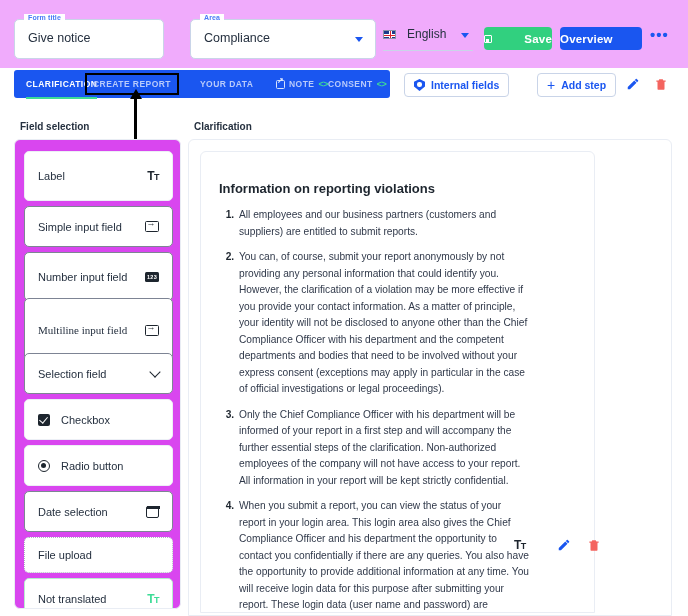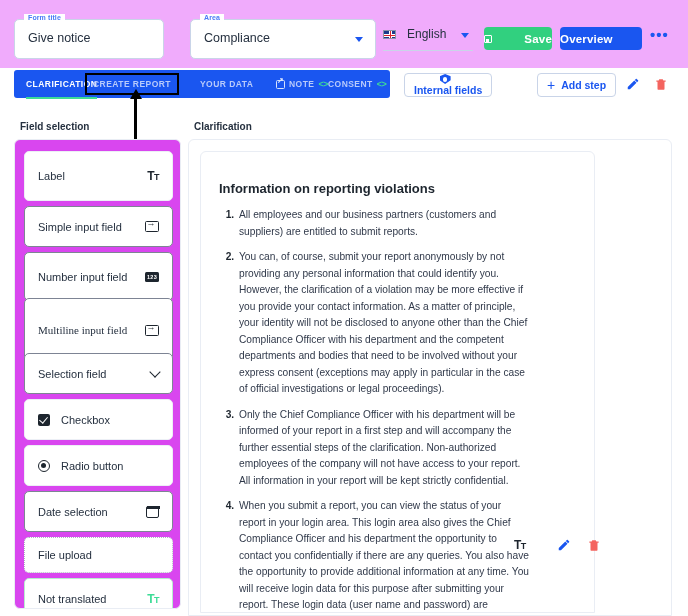--- a/index.html
+++ b/index.html
@@ -158,21 +158,21 @@
   }
 
   
   .pill {
     position: absolute; height: 24px;
     border: 1px solid #c9d4e8; border-radius: 4px;
     background: #fff; display: flex; align-items: center;
     font-size: 10.5px; font-weight: bold; color: #1a56f0;
     cursor: pointer; padding: 0 9px;
   }
-  #internal-fields-button { left: 404px; top: 73px; flex-direction: column; }
+  #internal-fields-button { left: 404px; top: 73px; }
   #add-step-button { left: 537px; top: 73px; }
   .shield-icon {
     width: 11px; height: 12px; margin-right: 6px;
     background: #1a56f0;
     -webkit-clip-path: polygon(50% 0, 100% 22%, 100% 62%, 50% 100%, 0 62%, 0 22%);
     clip-path: polygon(50% 0, 100% 22%, 100% 62%, 50% 100%, 0 62%, 0 22%);
     position: relative;
   }
   .shield-icon:after {
     content: ""; position: absolute; left: 3.2px; top: 3.4px;

